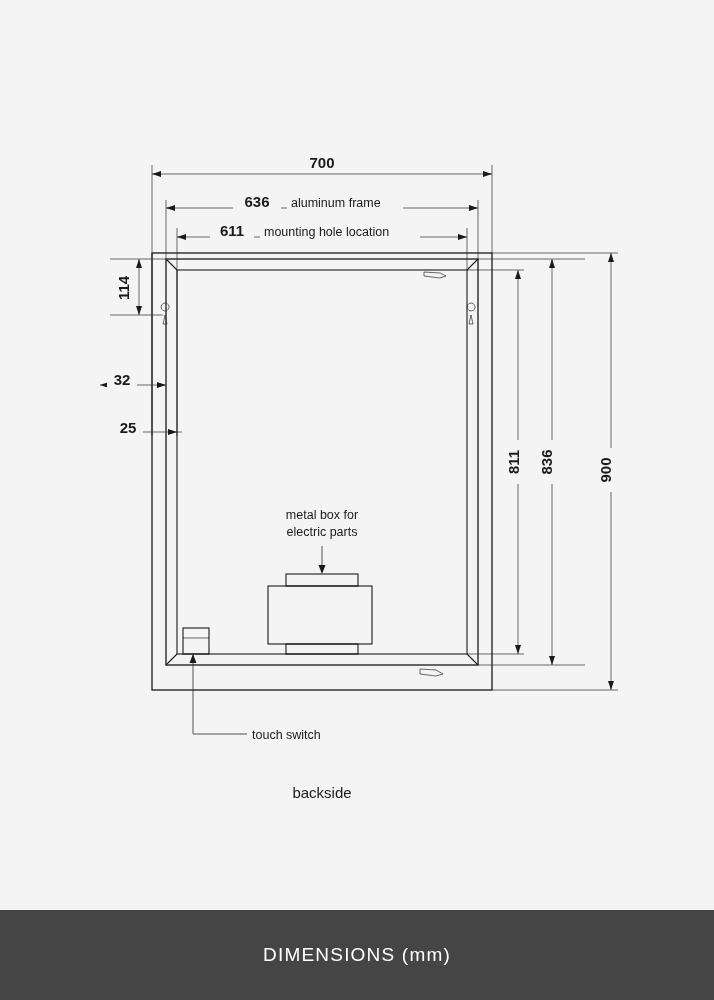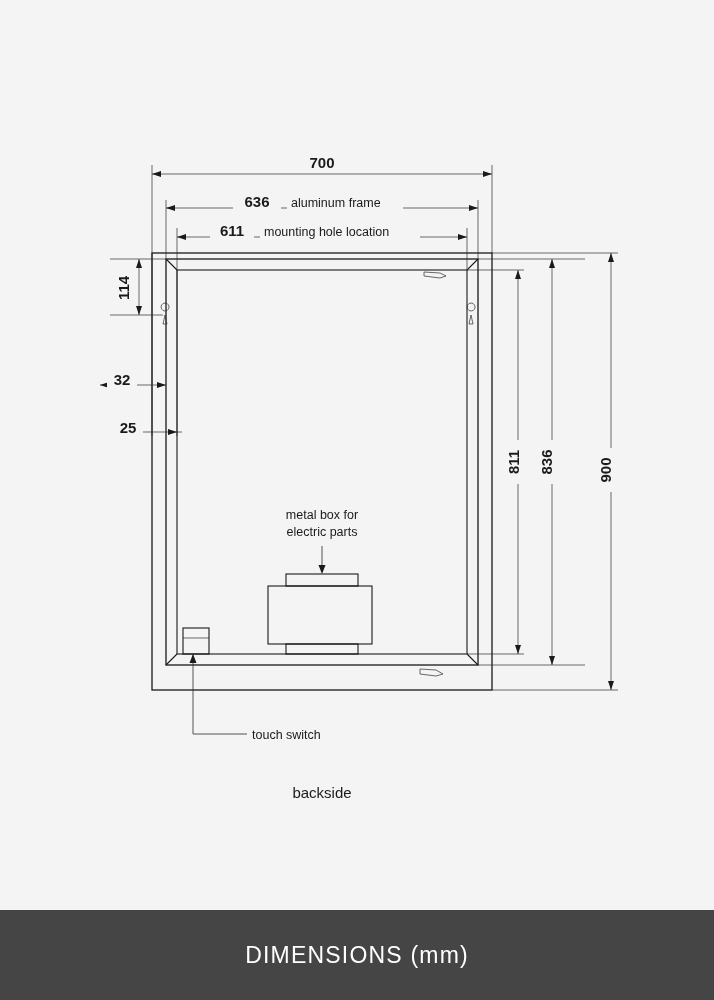--- a/index.html
+++ b/index.html
@@ -33,21 +33,21 @@
     left: 0;
     top: 910px;
     width: 714px;
     height: 90px;
     background: #454545;
     color: #ffffff;
     display: flex;
     align-items: center;
     justify-content: center;
     letter-spacing: 1.2px;
-    font-size: 23px;
+    font-size: 19px;
   }
   .footer .label {
     font-weight: normal;
   }
   svg text {
     font-family: "Liberation Sans", sans-serif;
     fill: #1a1a1a;
   }
   .dimnum {
     font-size: 15px;

